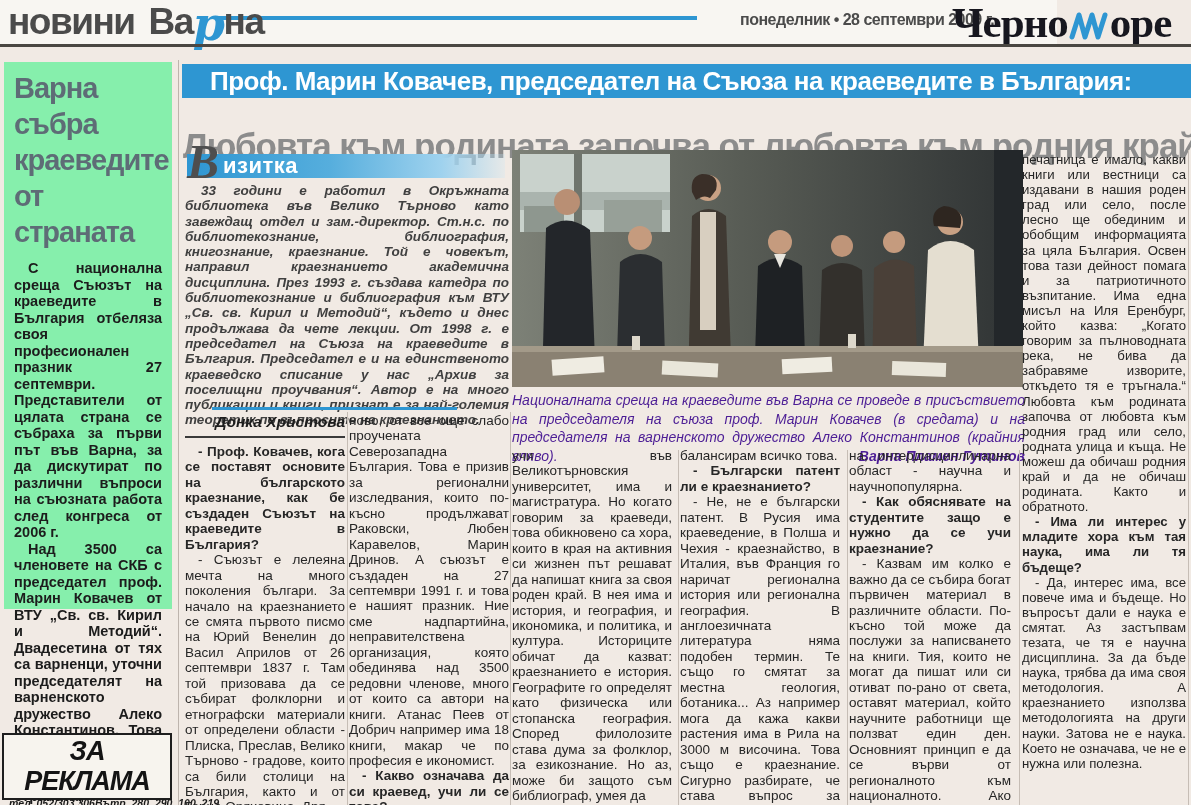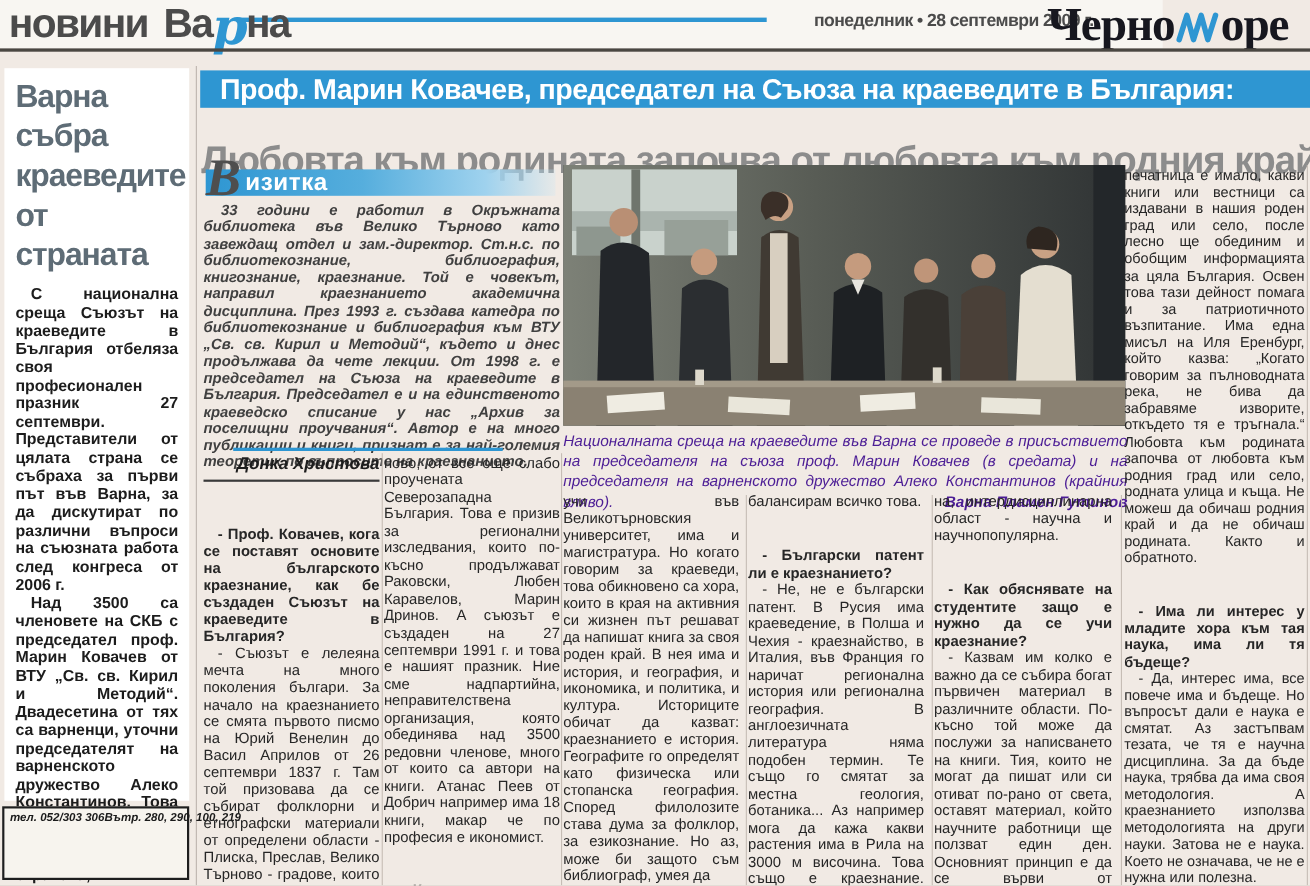--- a/index.html
+++ b/index.html
@@ -14,51 +14,51 @@
   .masthead-rule { position:absolute; left:0; top:44px; width:1191px; height:3px; background:#4a4742; }
   .masthead-blue-line { position:absolute; left:215px; top:16px; width:482px; height:4px; background:#2e96d2; }
   .section-logo { position:absolute; left:8px; top:1px; font-size:37px; font-weight:bold; color:#4b4b4b; letter-spacing:-1.5px; white-space:nowrap; }
   .section-logo .city { margin-left:14px; }
   .styl-r { color:#2e96d2; font-family:"DejaVu Serif", serif; font-style:italic; font-weight:bold; font-size:46px; line-height:0; vertical-align:-6px; }
   .dateline { position:absolute; left:740px; top:11px; font-size:16px; font-weight:bold; color:#4b4b4b; letter-spacing:-0.5px; white-space:nowrap; }
   .paper-logo { position:absolute; left:952px; top:-2px; font-family:"Liberation Serif", serif; font-weight:bold; font-size:43px; color:#17171f; letter-spacing:-1px; white-space:nowrap; }
   .wave-m { vertical-align:-4px; margin:0 1px; }
   
   .v-divider { position:absolute; left:178px; top:60px; width:1px; height:745px; background:#bdb4ad; }
-  .sidebar { position:absolute; left:4px; top:62px; width:168px; height:666px; background:#ffffff; box-sizing:border-box; padding:8px 10px 0 10px; }
+  .sidebar { position:absolute; left:4px; top:62px; width:168px; height:547px; background:#86efac; box-sizing:border-box; padding:8px 10px 0 10px; }
   .sidebar-title { font-size:29px; line-height:36px; font-weight:bold; color:#5e6c76; letter-spacing:-1px; margin:0 0 10px 0; }
   .sidebar-text p { margin:0; font-size:14.5px; line-height:16.5px; font-weight:bold; color:#1c1c1c; text-align:justify; }
   .sidebar-text p.ind { text-indent:14px; }
   
   .adbox { position:absolute; left:2px; top:733px; width:170px; height:67px; background:#f7f4ee; border:2px solid #1e1e1e; box-sizing:border-box; padding:1px 5px; }
   .adbox-title { font-size:27px; line-height:30px; font-weight:bold; font-style:italic; letter-spacing:-1px; text-align:center; color:#141414; }
   .adbox-row { display:flex; justify-content:space-between; font-size:10.5px; font-weight:bold; font-style:italic; color:#1a1a1a; line-height:14px; white-space:nowrap; }
   
-  .kicker { position:absolute; left:182px; top:64px; width:1009px; height:34px; background:#2e96d2; color:#ffffff; font-size:26px; font-weight:bold; line-height:34px; padding-left:18px; box-sizing:border-box; letter-spacing:-0.5px; white-space:nowrap; }
+  .kicker { position:absolute; left:182px; top:64px; width:1009px; height:34px; background:#2e96d2; color:#ffffff; font-size:26px; font-weight:bold; line-height:34px; padding-left:28px; box-sizing:border-box; letter-spacing:-0.5px; white-space:nowrap; }
   .headline { position:absolute; left:183px; top:103px; width:1008px; font-size:35px; font-weight:bold; color:#8c8c8c; letter-spacing:-1px; white-space:nowrap; }
   
   .vizitka-bar { position:absolute; left:187px; top:154px; width:318px; height:24px;
     background:linear-gradient(to right, #2e96d2 0%, #56aedd 45%, #9fd2ee 80%, rgba(200,230,245,0.25) 100%); }
   .viz-initial { position:absolute; left:0px; top:-16px; font-family:"Liberation Serif", serif; font-weight:bold; font-style:italic; font-size:48px; color:#4e4e4e; line-height:48px; }
   .viz-label { position:absolute; left:36px; top:0; font-size:22px; font-weight:bold; color:#ffffff; line-height:24px; letter-spacing:0.5px; }
   .vizitka-text { position:absolute; left:185px; top:183px; width:324px; font-size:13.5px; line-height:15.3px; font-weight:bold; font-style:italic; text-align:justify; color:#404040; text-indent:16px; }
   .viz-hr { position:absolute; left:212px; top:407px; width:245px; height:3px; background:#2e96d2; }
   
   .byline { position:absolute; left:185px; top:413px; width:160px; text-align:right; font-size:15.5px; font-weight:bold; font-style:italic; color:#1d1d1d; border-bottom:2px solid #3a3a3a; padding-bottom:5px; }
   
   .photo { position:absolute; left:512px; top:150px; width:511px; height:237px; background:#555; }
   .photo svg { display:block; }
   .caption { position:absolute; left:512px; top:391px; width:513px; font-size:14px; line-height:18.6px; font-style:italic; color:#4c1d95; text-align:justify; }
   .caption p { margin:0; }
   .credit { position:absolute; right:0; bottom:0; font-weight:bold; font-style:italic; background:transparent; }
   
   .col { position:absolute; width:160px; font-size:13.5px; line-height:15.45px; text-align:justify; color:#262626; }
   .col p { margin:0; text-indent:13px; }
   .col p.cont { text-indent:0; }
-  .col p.q { font-weight:bold;margin-top:34px; }
+  .col p.q { font-weight:bold; }
   .col1 { left:185px; top:444px; }
   .col2 { left:349px; top:413px; }
   .col3 { left:512px; top:448px; }
   .col4 { left:680px; top:448px; }
   .col5 { left:849px; top:448px; width:162px; }
   .col6 { left:1022px; top:152px; width:164px; font-size:13.2px; line-height:15.1px; }
   
   .vrule { position:absolute; width:1px; background:#c6bdb5; }
   .r12 { left:347px; top:412px; height:393px; }
   .r23 { left:510px; top:412px; height:393px; }
@@ -85,20 +85,21 @@
 
   <aside class="sidebar">
     <h2 class="sidebar-title">Варна събра краеведите от страната</h2>
     <div class="sidebar-text">
       <p class="ind">С национална среща Съюзът на краеведите в България отбеляза своя професионален празник 27 септември. Представители от цялата страна се събраха за първи път във Варна, за да дискутират по различни въпроси на съюзната работа след конгреса от 2006 г.</p>
       <p class="ind"><span>Над 3500 са членовете на СКБ с председател проф. Марин Ковачев от ВТУ „Св. св. Кирил и Методий“. Двадесетина от тях са варненци, уточни председателят на варненското дружество Алеко Константинов. Това е първото краеведско дружество в страната, създадено на 22 ноември 1991 г. и дало на родната ни култура повече от 20 книги.</span> </p>
     </div>
   </aside>
 
   <div class="adbox">
+    <div class="adbox-title">ЗА РЕКЛАМА</div>
     <div class="adbox-row">
         <span>тел. 052/303 306</span>
         <span>Вътр. 280, 290, 100, 219</span>
       </div>
 
   </div>
 
   <div class="kicker">Проф. Марин Ковачев, председател на Съюза на краеведите в България:</div>
   <h1 class="headline">Любовта към родината започва от любовта към родния край</h1>
 

